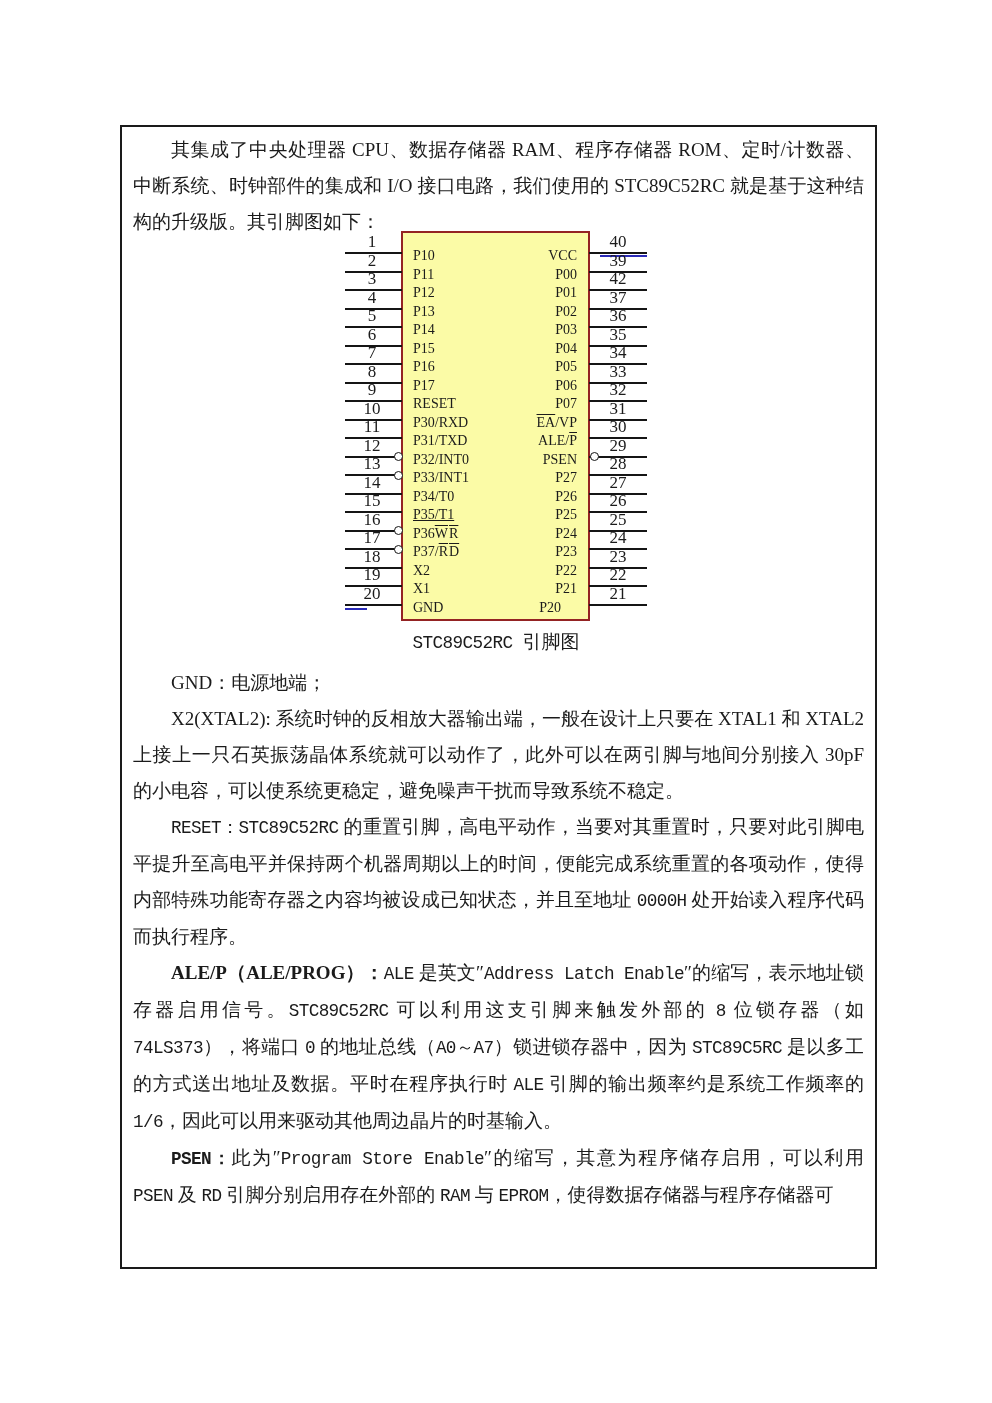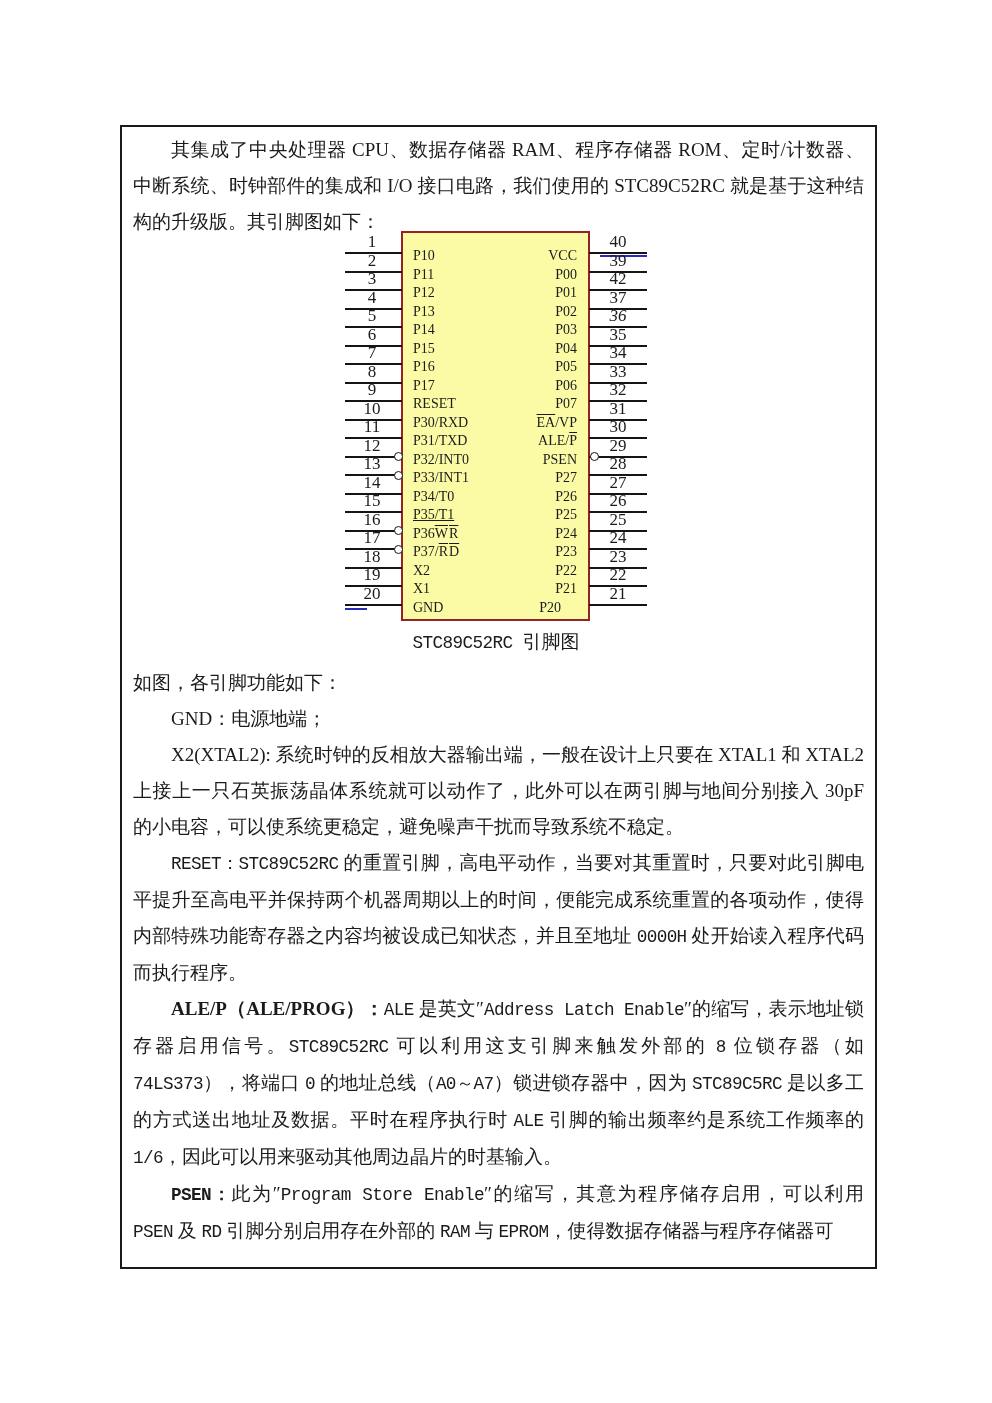--- a/index.html
+++ b/index.html
@@ -126,21 +126,21 @@
       <div class="pin-line" style="left: 244px; top: 40.5px; width: 58px;"></div>
       <div class="pin-number" style="left: 248px; top: 21.5px;">39</div>
       <div class="pin-label right" style="left: 144px; width: 88px; top: 34.5px; text-align: right;"><span>P00</span></div>
       <div class="pin-line" style="left: 244px; top: 59px; width: 58px;"></div>
       <div class="pin-number" style="left: 248px; top: 40px;">42</div>
       <div class="pin-label right" style="left: 144px; width: 88px; top: 53px; text-align: right;"><span>P01</span></div>
       <div class="pin-line" style="left: 244px; top: 77.5px; width: 58px;"></div>
       <div class="pin-number" style="left: 248px; top: 58.5px;">37</div>
       <div class="pin-label right" style="left: 144px; width: 88px; top: 71.5px; text-align: right;"><span>P02</span></div>
       <div class="pin-line" style="left: 244px; top: 96px; width: 58px;"></div>
-      <div class="pin-number" style="left: 248px; top: 77px; font-style: italic;">36</div>
+      <div class="pin-number" style="left: 248px; top: 77px;">36</div>
       <div class="pin-label right" style="left: 144px; width: 88px; top: 90px; text-align: right;"><span>P03</span></div>
       <div class="pin-line" style="left: 244px; top: 114.5px; width: 58px;"></div>
       <div class="pin-number" style="left: 248px; top: 95.5px;">35</div>
       <div class="pin-label right" style="left: 144px; width: 88px; top: 108.5px; text-align: right;"><span>P04</span></div>
       <div class="pin-line" style="left: 244px; top: 133px; width: 58px;"></div>
       <div class="pin-number" style="left: 248px; top: 114px;">34</div>
       <div class="pin-label right" style="left: 144px; width: 88px; top: 127px; text-align: right;"><span>P05</span></div>
       <div class="pin-line" style="left: 244px; top: 151.5px; width: 58px;"></div>
       <div class="pin-number" style="left: 248px; top: 132.5px;">33</div>
       <div class="pin-label right" style="left: 144px; width: 88px; top: 145.5px; text-align: right;"><span>P06</span></div>
@@ -176,20 +176,19 @@
       <div class="pin-number" style="left: 248px; top: 317.5px;">23</div>
       <div class="pin-label right" style="left: 144px; width: 88px; top: 330.5px; text-align: right;"><span>P22</span></div>
       <div class="pin-line" style="left: 244px; top: 355px; width: 58px;"></div>
       <div class="pin-number" style="left: 248px; top: 336px;">22</div>
       <div class="pin-label right" style="left: 144px; width: 88px; top: 349px; text-align: right;"><span>P21</span></div>
       <div class="pin-line" style="left: 244px; top: 373.5px; width: 58px;"></div>
       <div class="pin-number" style="left: 248px; top: 354.5px;">21</div>
       <div class="pin-label right" style="left: 128px; width: 88px; top: 367.5px; text-align: right;"><span>P20</span></div>
     </div>
 
-  <p class="para"><span>如图，各引脚功能如下：</span></p>
   <p class="para indent"><span>GND：电源地端；</span></p>
   <p class="para indent"><span>X2(XTAL2): 系统时钟的反相放大器输出端，一般在设计上只要在 XTAL1 和 XTAL2 上接上一只石英振荡晶体系统就可以动作了，此外可以在两引脚与地间分别接入 30pF 的小电容，可以使系统更稳定，避免噪声干扰而导致系统不稳定。</span></p>
   <p class="para indent"><span class="mono">RESET：STC89C52RC</span><span> 的重置引脚，高电平动作，当要对其重置时，只要对此引脚电平提升至高电平并保持两个机器周期以上的时间，便能完成系统重置的各项动作，使得内部特殊功能寄存器之内容均被设成已知状态，并且至地址 </span><span class="mono">0000H</span><span> 处开始读入程序代码而执行程序。</span></p>
   <p class="para indent"><span class="bold">ALE/P（ALE/PROG）：</span><span class="mono">ALE</span><span> 是英文″</span><span class="mono">Address Latch Enable</span><span>″的缩写，表示地址锁存器启用信号。</span><span class="mono">STC89C52RC</span><span> 可以利用这支引脚来触发外部的 </span><span class="mono">8</span><span> 位锁存器（如 </span><span class="mono">74LS373</span><span>），将端口 </span><span class="mono">0</span><span> 的地址总线（</span><span class="mono">A0～A7</span><span>）锁进锁存器中，因为 </span><span class="mono">STC89C5RC</span><span> 是以多工的方式送出地址及数据。平时在程序执行时 </span><span class="mono">ALE</span><span> 引脚的输出频率约是系统工作频率的 </span><span class="mono">1/6</span><span>，因此可以用来驱动其他周边晶片的时基输入。</span></p>
   <p class="para indent"><span class="mono bold">PSEN：</span><span>此为″</span><span class="mono">Program Store Enable</span><span>″的缩写，其意为程序储存启用，可以利用 </span><span class="mono">PSEN</span><span> 及 </span><span class="mono">RD</span><span> 引脚分别启用存在外部的 </span><span class="mono">RAM</span><span> 与 </span><span class="mono">EPROM</span><span>，使得数据存储器与程序存储器可</span></p>
 
 </div>
 
 </body></html>

